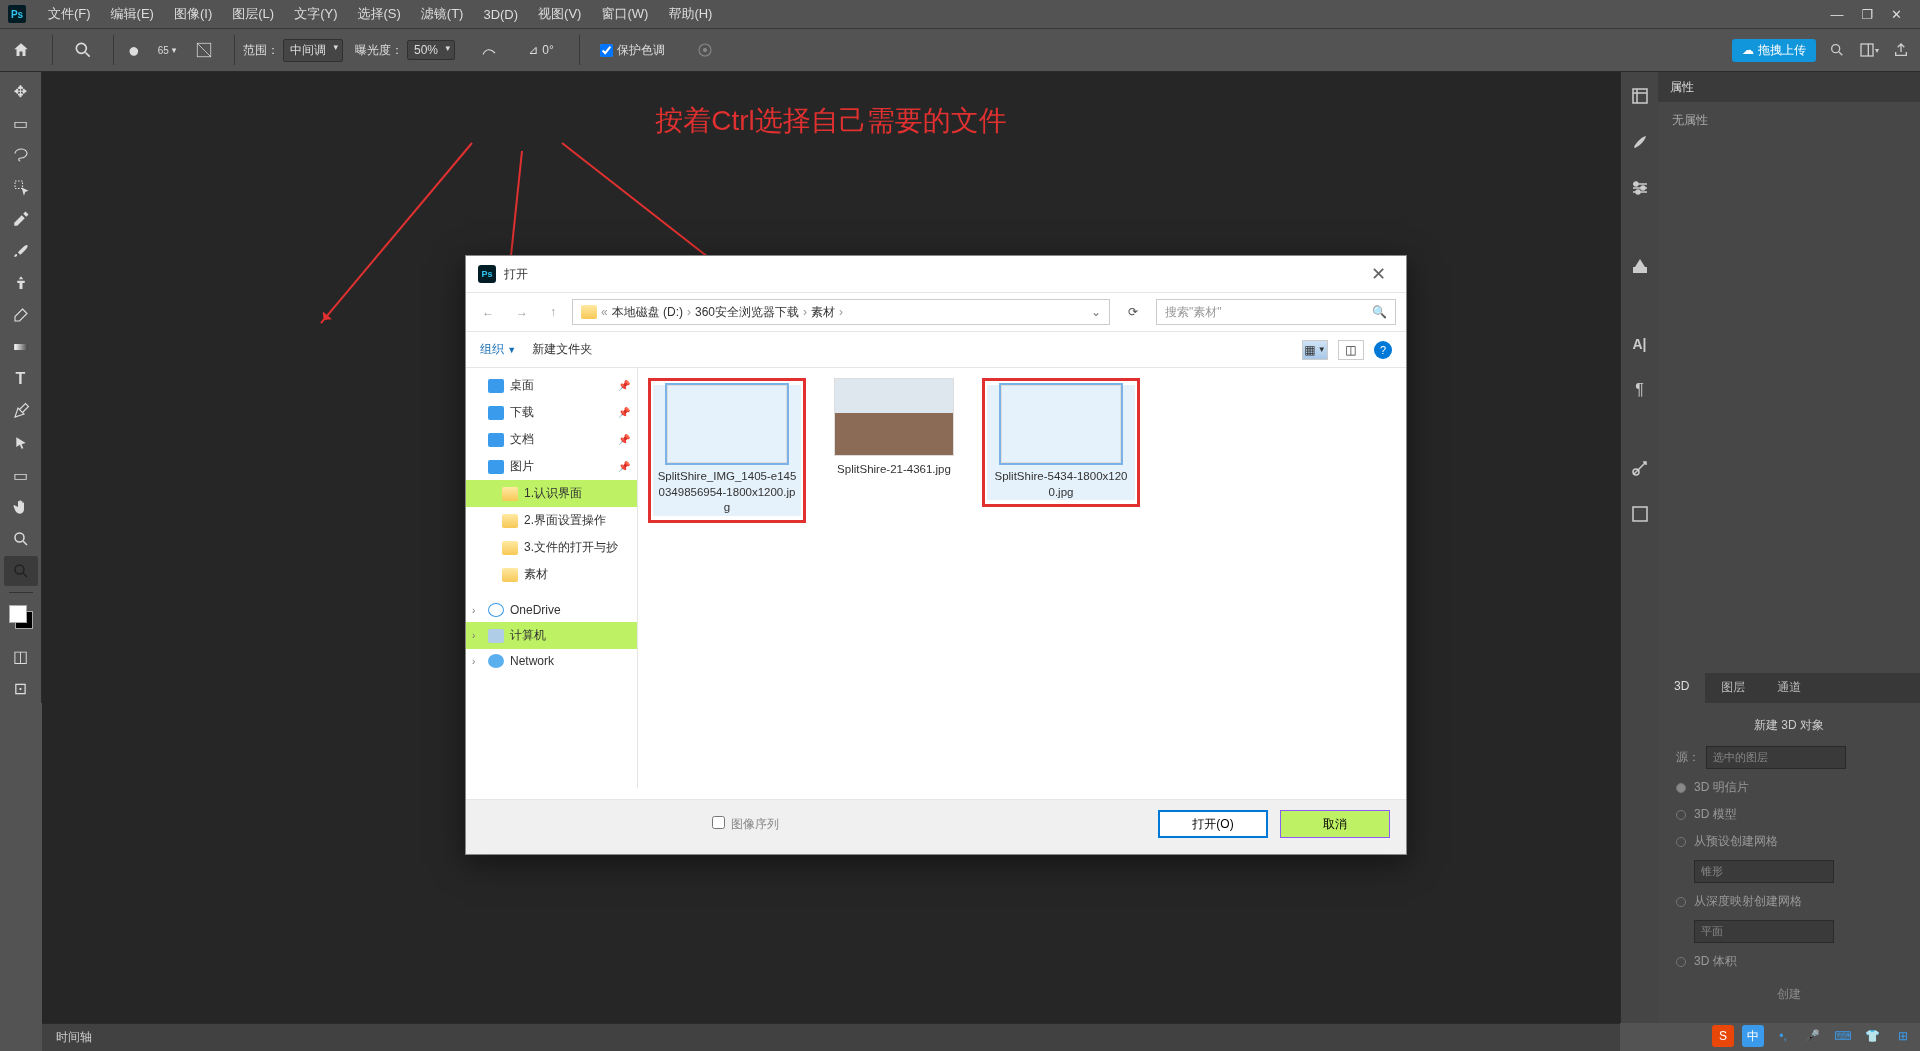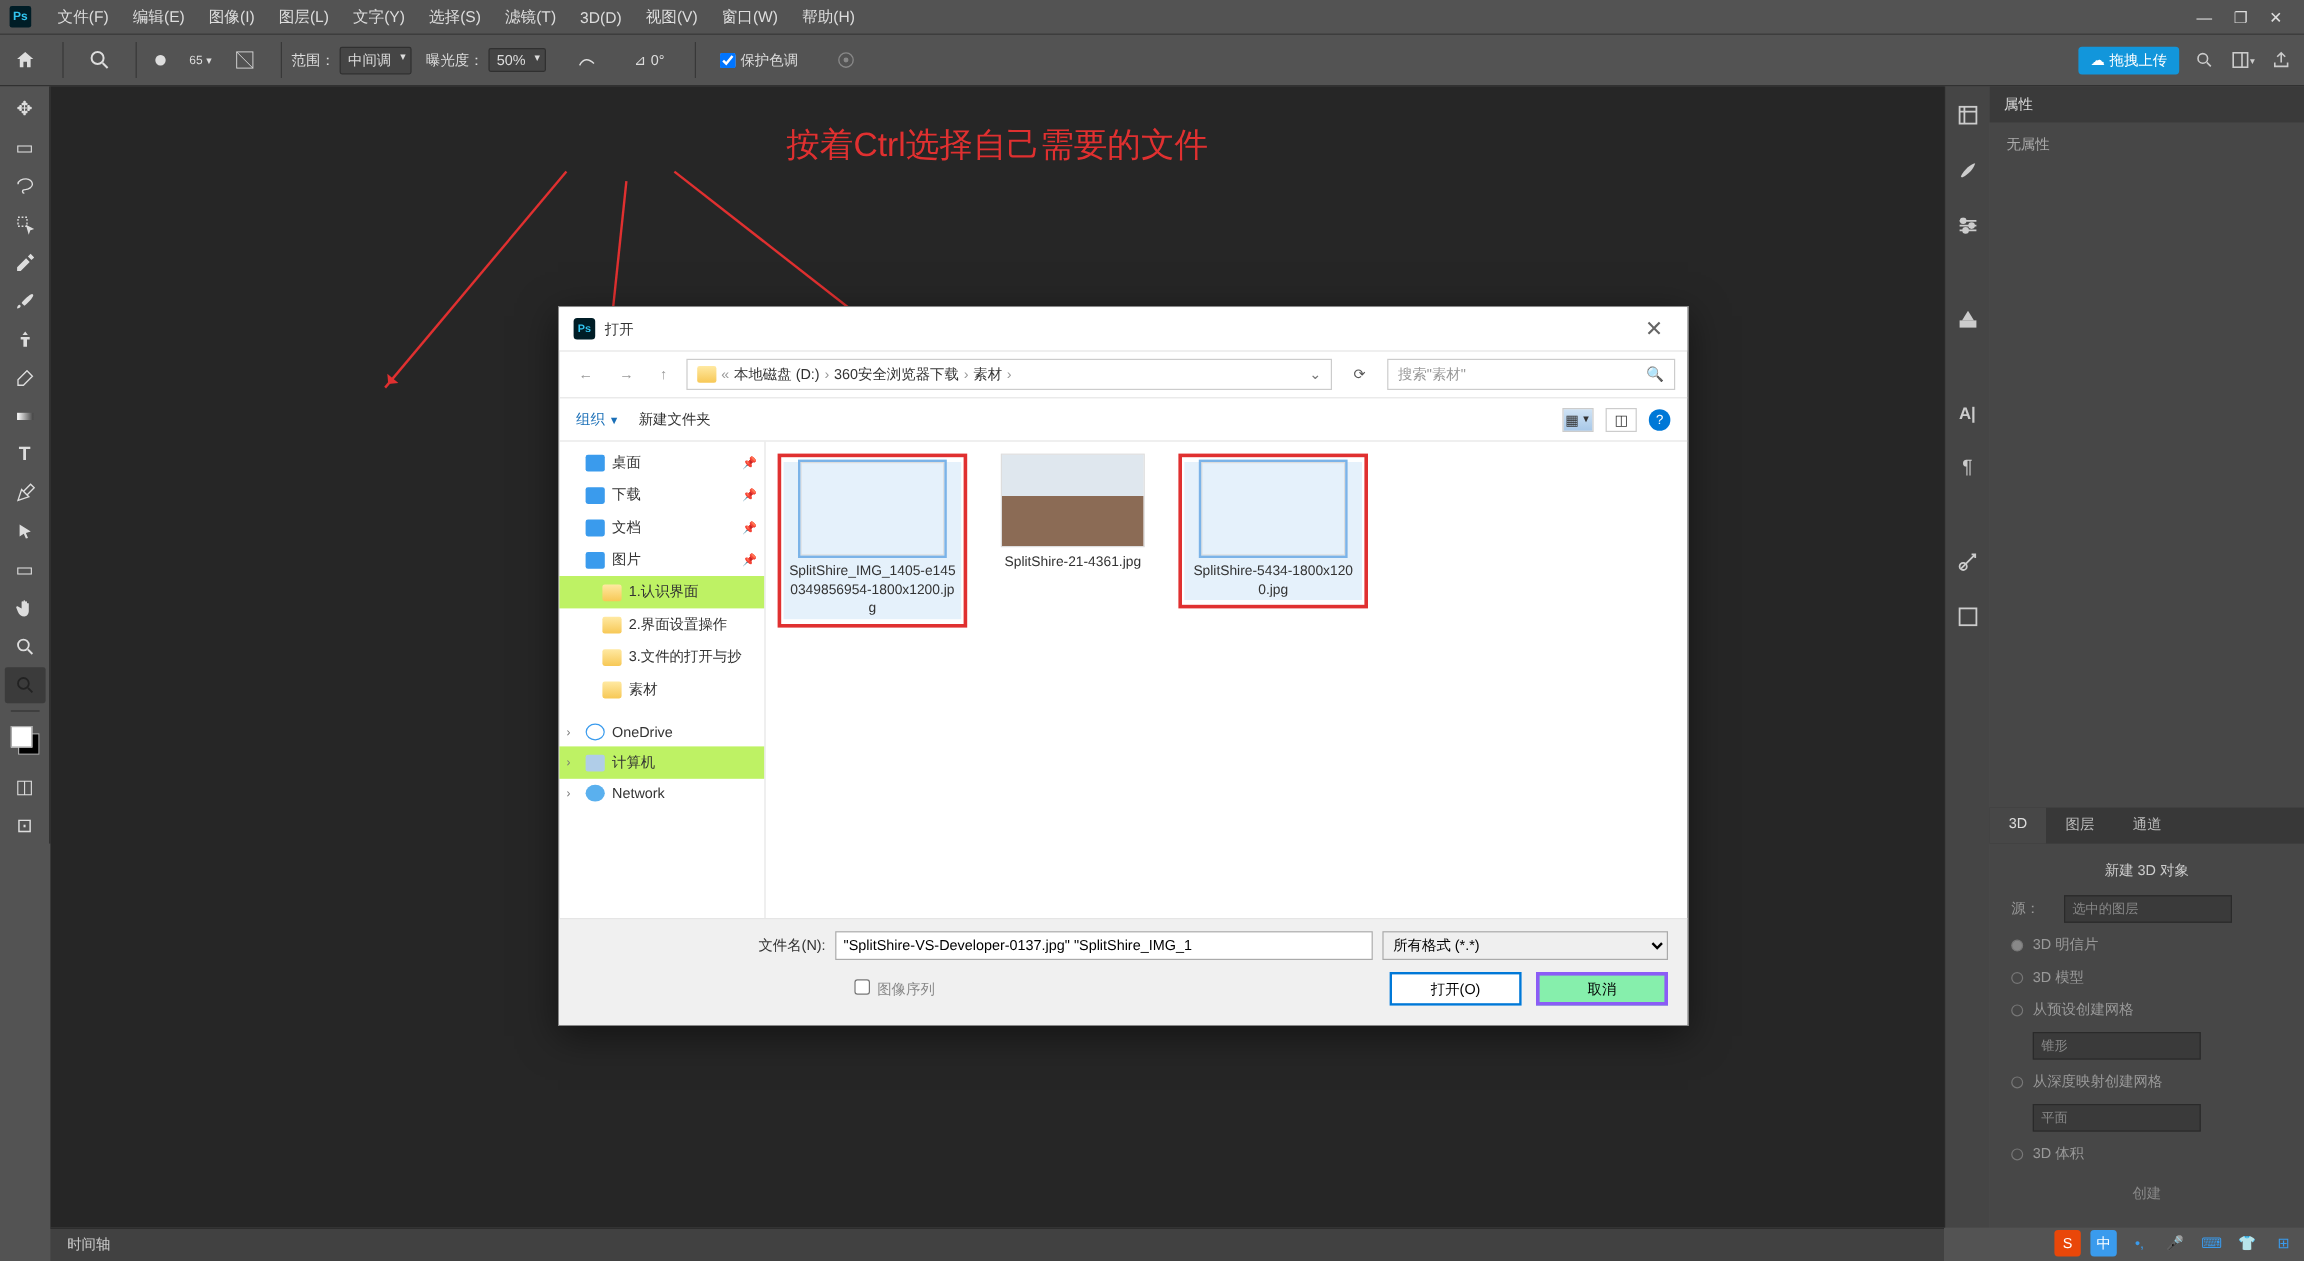--- a/index.html
+++ b/index.html
@@ -89,21 +89,21 @@
 .thumb.sel{background:#e5f1fb}
 .thumb .tn{font-size:11.5px;line-height:1.35;word-break:break-all;padding:0 4px}
 .redbox{border:3px solid #e03030;position:relative;padding:4px 2px}
 .dlg-foot{position:absolute;left:0;right:0;bottom:0;padding:10px 16px 16px;background:#f0f0f0;border-top:1px solid #e5e5e5}
 .dlg-foot .row1{display:flex;align-items:center;gap:8px;margin-bottom:10px}
 .dlg-foot .fnlbl{white-space:nowrap}
 .dlg-foot input.fn{flex:1;border:1px solid #aaa;height:24px;padding:0 6px;font-size:12px}
 .dlg-foot select.ft{width:238px;border:1px solid #aaa;height:24px;font-size:12px;padding:0 4px}
 .dlg-foot .row2{display:flex;align-items:center;justify-content:flex-end;gap:12px}
 .dlg-foot .seq{margin-right:auto;margin-left:230px;display:flex;align-items:flex-start;gap:6px;color:#888}
-.dlg-foot button{width:110px;height:28px;border:3px solid #8b5cf6;background:#86efac;font-size:12px}
+.dlg-foot button{width:110px;height:28px;border:1px solid #8b5cf6;background:#bef264;font-size:12px}
 .dlg-foot button.primary{border:2px solid #0078d7;background:#fff}
 
 .ime{position:absolute;right:6px;bottom:4px;display:flex;gap:8px;align-items:center}
 .ime span{width:22px;height:22px;border-radius:3px;display:flex;align-items:center;justify-content:center;font-size:12px;color:#fff}
 
 .pic.p1{background:linear-gradient(160deg,#8ec5e8 30%,#4f7a3f 30% 55%,#2fa58f 55%)}
 .pic.p2{background:linear-gradient(180deg,#dfe7ee 45%,#8b6b55 45%)}
 .pic.p3{background:linear-gradient(160deg,#f5b547 35%,#3a2a24 35% 70%,#1a1410 70%)}
 .pic.p4{background:linear-gradient(180deg,#0f2a18 60%,#1a3a22 60%)}
 .pic.p5{background:linear-gradient(160deg,#1a1a2a 30%,#3a3a4a 30% 60%,#e8e8e8 60% 70%,#2a2a3a 70%)}
@@ -343,21 +343,21 @@
     <div style="flex:1"></div>
     <div class="tabs3d">
       <div class="tab active">3D</div>
       <div class="tab">图层</div>
       <div class="tab">通道</div>
     </div>
     <div class="p3d">
       <div class="hdr">新建 3D 对象</div>
       <div class="row">
           <span>源：</span>
-        <span class="sel" style="margin-left:20px">选中的图层</span>
+        <span class="sel" style="margin-left:6px">选中的图层</span>
         </div>
       <div class="row">
           <span class="radio" style="background:#888"></span>
           <span>3D 明信片</span>
         </div>
       <div class="row">
           <span class="radio"></span>
           <span>3D 模型</span>
         </div>
       <div class="row">
@@ -491,25 +491,20 @@
         </div>
         <div class="redbox">
           <div class="thumb sel">
             <div class="pic p3"></div>
             <div class="tn">SplitShire-5434-1800x1200.jpg</div>
           </div>
         </div>
       </div>
   </div>
   <div class="dlg-foot">
-    <div class="row1">
-      <span class="fnlbl" style="margin-left:150px">文件名(N):</span>
-      <input class="fn" value="&quot;SplitShire-VS-Developer-0137.jpg&quot; &quot;SplitShire_IMG_1" style="">
-      <select class="ft"><option>所有格式 (*.*)</option></select>
-    </div>
     <div class="row2">
       <div class="seq">
           <input type="checkbox" style="">
           <span>图像序列</span>
         </div>
       <button class="primary">打开(O)</button>
       <button>取消</button>
     </div>
   </div>
 </div>

